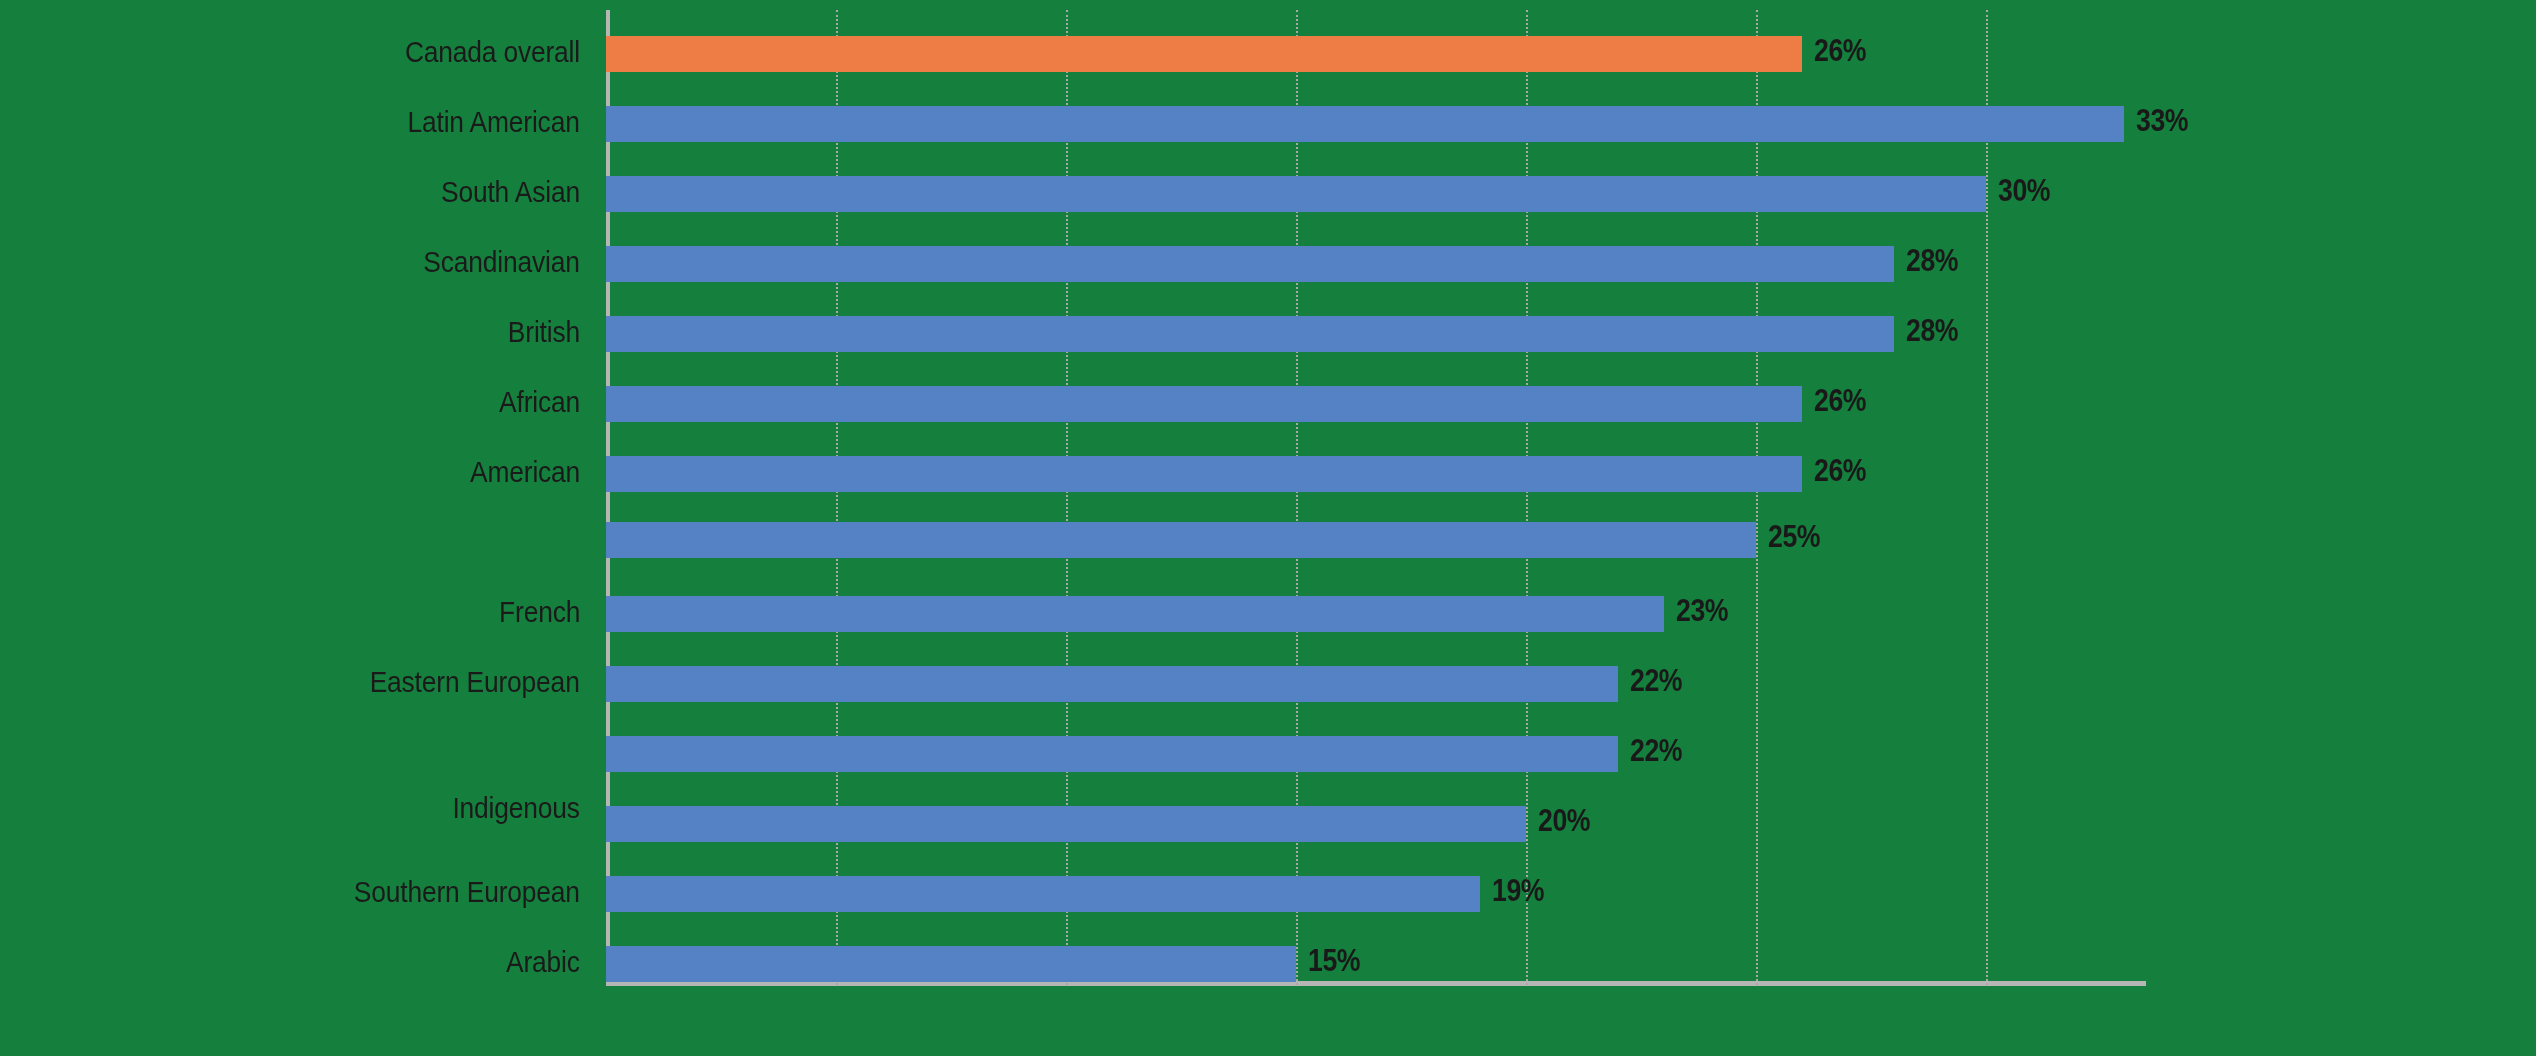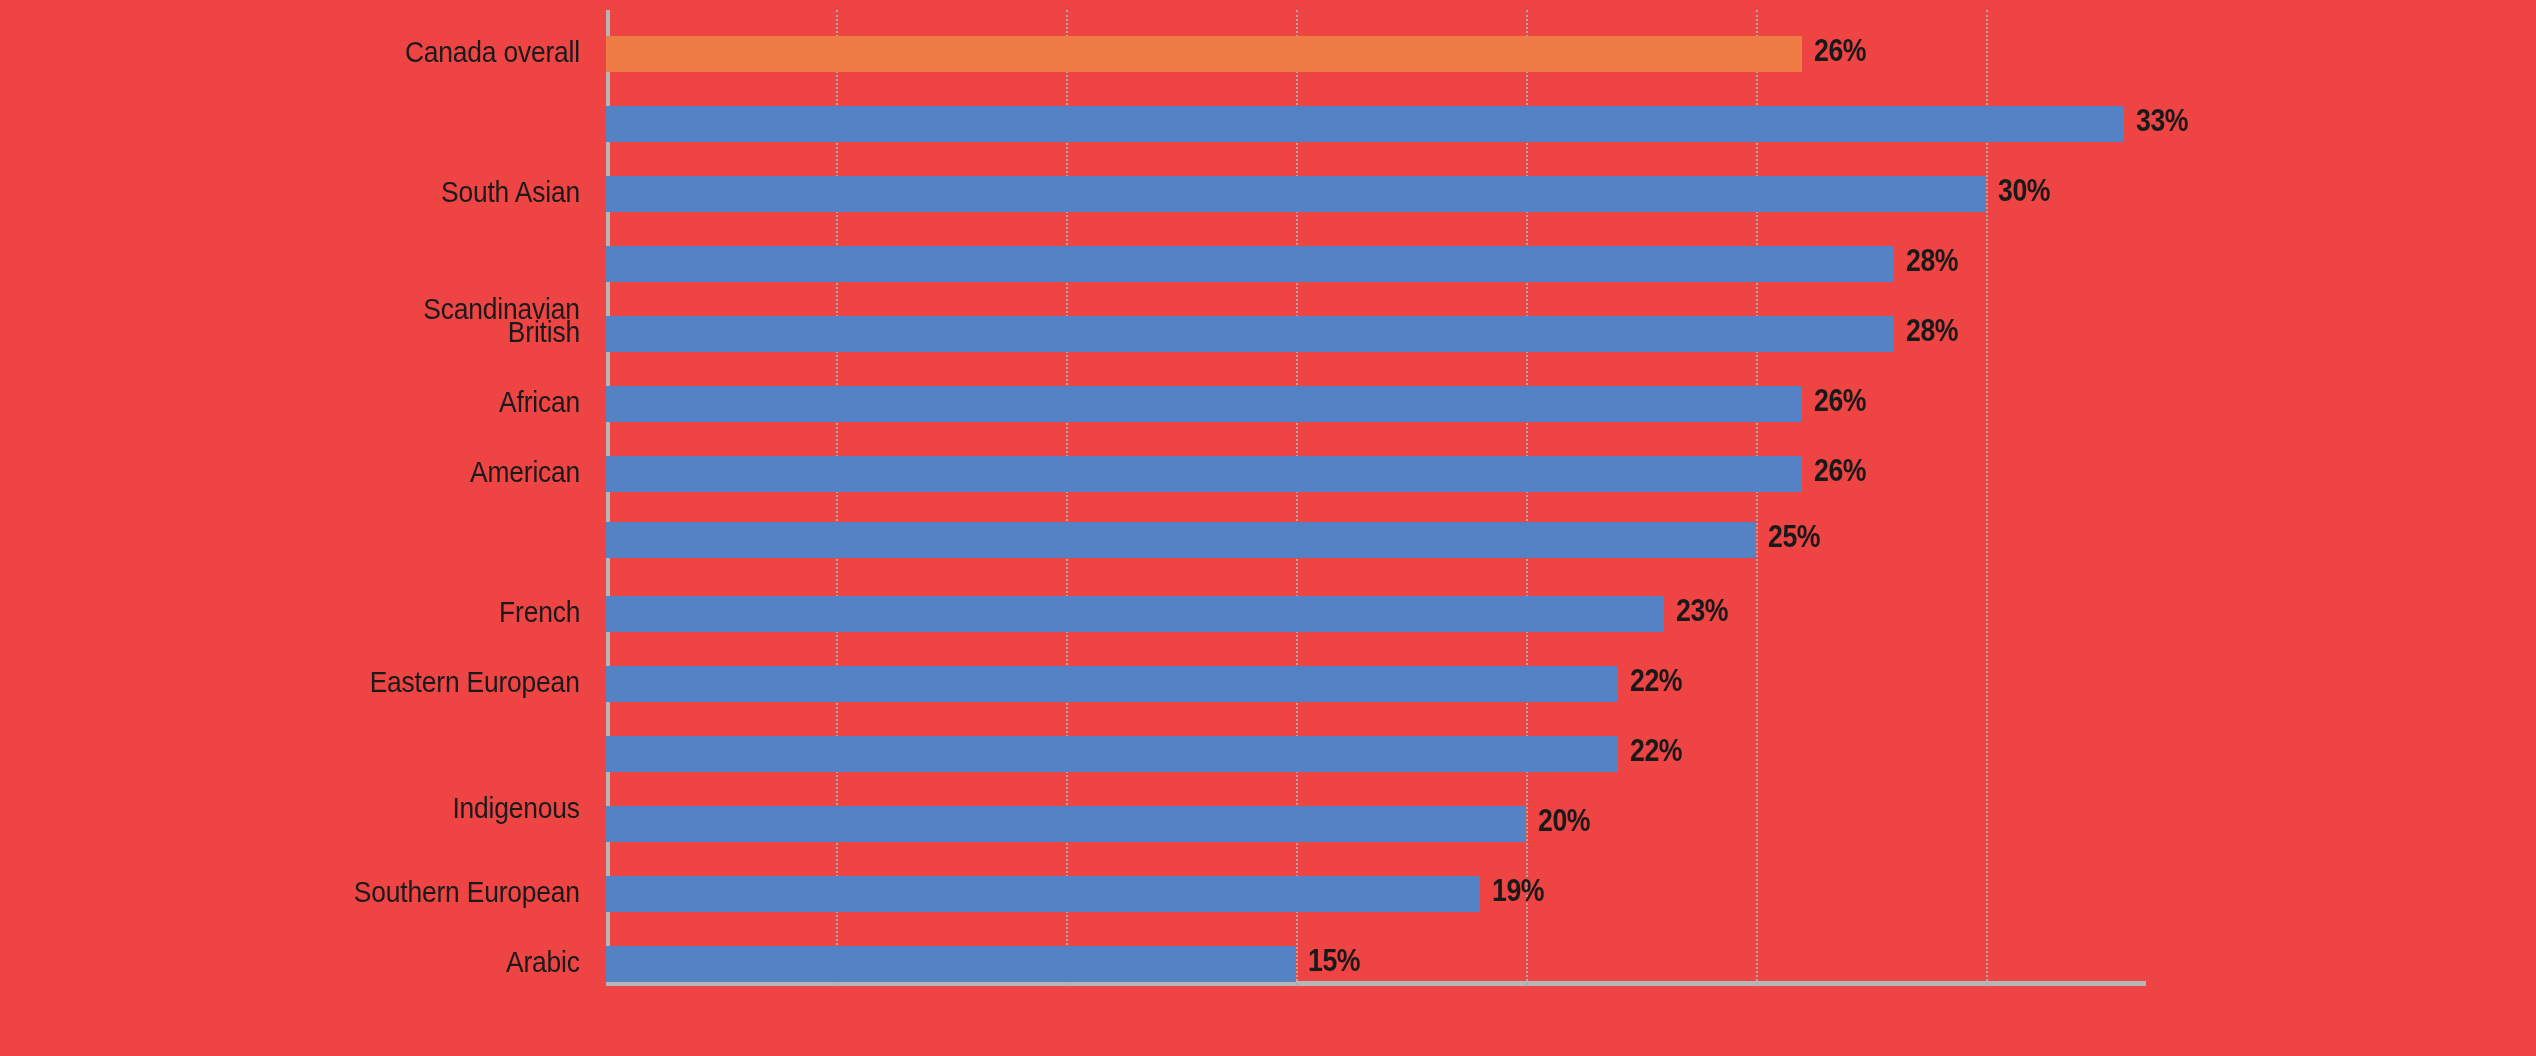--- a/index.html
+++ b/index.html
@@ -8,21 +8,21 @@
     padding: 0;
     background: #ffffff;
   }
   body {
     font-family: "Liberation Sans", "DejaVu Sans", sans-serif;
   }
   #chart-root {
     position: relative;
     width: 2536px;
     height: 1056px;
-    background: #ef4444;
+    background: #15803d;
     overflow: hidden;
   }
 
   
   .plot-area {
     position: absolute;
     left: 606px;
     top: 10px;
     width: 1536px;
     height: 975px;
@@ -107,22 +107,23 @@
     height: 975px;
   }
 </style>
 </head>
 <body>
 
 <div id="chart-root">
 
   <div class="cat-labels-col">
       <div class="cat-label" style="top: 24px; color: rgb(26, 26, 26);"><span class="cat-label-inner">Canada overall</span></div>
+      <div class="cat-label" style="top: 94px; color: rgb(26, 26, 26);"><span class="cat-label-inner">Latin American</span></div>
       <div class="cat-label" style="top: 164px; color: rgb(26, 26, 26);"><span class="cat-label-inner">South Asian</span></div>
-      <div class="cat-label" style="top: 234px; color: rgb(26, 26, 26); margin-top: 47px;"><span class="cat-label-inner">Scandinavian</span></div>
+      <div class="cat-label" style="top: 234px; color: rgb(26, 26, 26);"><span class="cat-label-inner">Scandinavian</span></div>
       <div class="cat-label" style="top: 304px; color: rgb(26, 26, 26); padding-left: 18px;"><span class="cat-label-inner">British</span></div>
       <div class="cat-label" style="top: 374px; color: rgb(26, 26, 26);"><span class="cat-label-inner">African</span></div>
       <div class="cat-label" style="top: 444px; color: rgb(26, 26, 26);"><span class="cat-label-inner">American</span></div>
       <div class="cat-label" style="top: 584px; color: rgb(26, 26, 26);"><span class="cat-label-inner">French</span></div>
       <div class="cat-label" style="top: 654px; color: rgb(26, 26, 26);"><span class="cat-label-inner">Eastern European</span></div>
       <div class="cat-label" style="top: 780px; color: rgb(26, 26, 26);"><span class="cat-label-inner">Indigenous</span></div>
       <div class="cat-label" style="top: 864px; color: rgb(26, 26, 26);"><span class="cat-label-inner">Southern European</span></div>
       <div class="cat-label" style="top: 934px; color: rgb(26, 26, 26); padding-left: 48px;"><span class="cat-label-inner">Arabic</span></div>
     </div>
 

